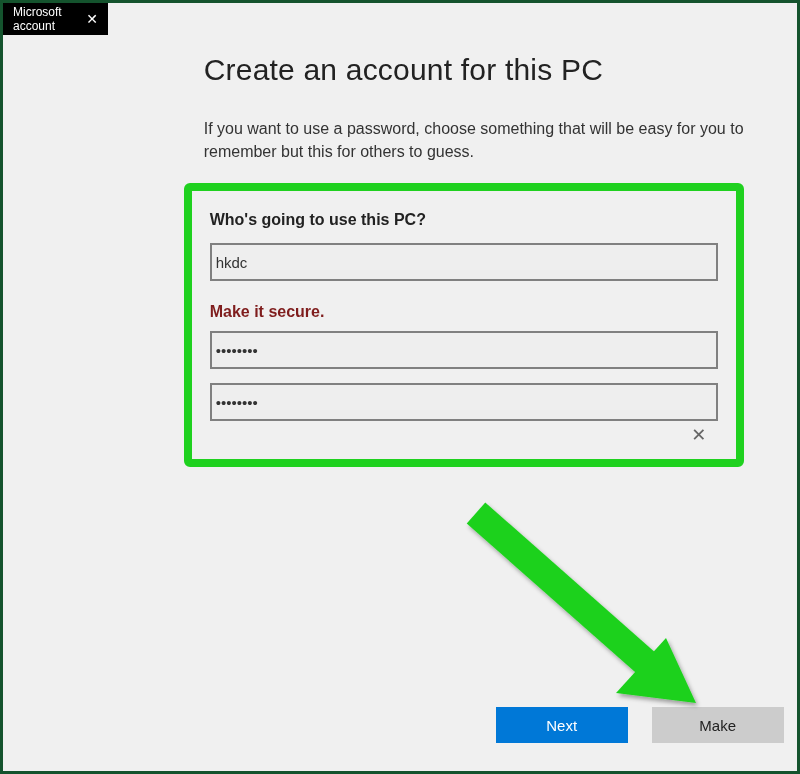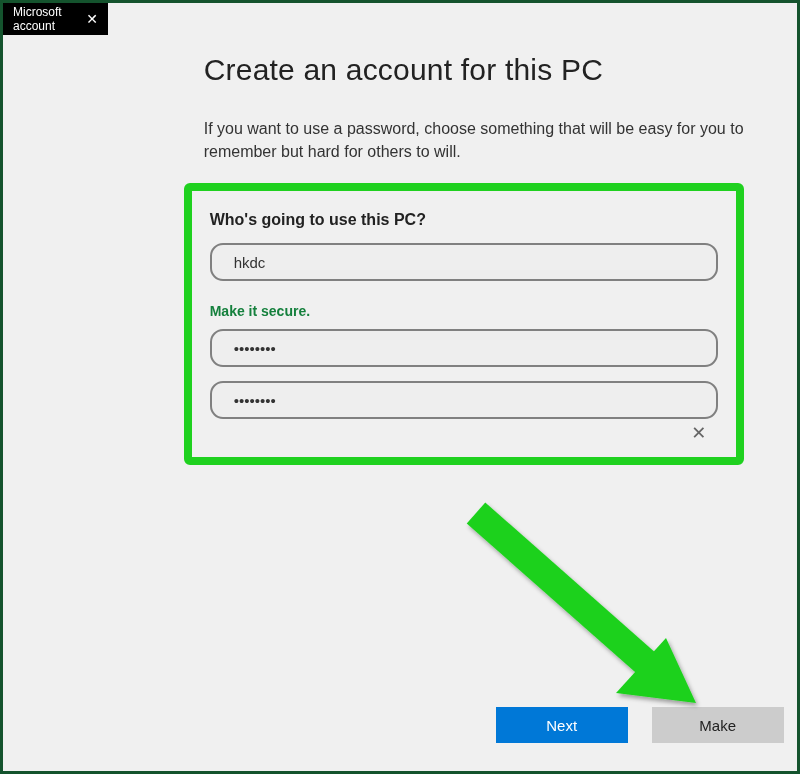--- a/index.html
+++ b/index.html
@@ -67,34 +67,33 @@
       background: #f0f0f0;
     }
     .label1 {
       font-size: 16px;
       color: #222;
       font-weight: 700;
       margin-bottom: 14px;
       margin-top: 2px;
     }
     .label2 {
-      font-size: 14px;
-      color: #15803d;
+      font-size: 16px;
+      color: #7f1d1d;
       font-weight: 600;
       margin-top: 22px;
       margin-bottom: 10px;
     }
     input[type="text"], input[type="password"] {
       width: 100%;
       height: 38px;
       font-size: 15px;
-      padding: 0 22px;
+      padding: 0 4px;
       font-family: inherit;
       outline: none;
-      border-radius: 13px;
     }
     .input-gray {
       background: #eeeeee;
       border: 2px solid #808080;
       color: #333;
     }
     .pw-group input {
       margin-bottom: 14px;
     }
     .input-focused-wrap {
@@ -158,21 +157,21 @@
     <span>Microsoft account</span>
     <div class="close">
       <span>✕</span>
     </div>
   </div>
 
   <div class="content">
 
     <h1 class="heading">Create an account for this PC</h1>
 
-    <p class="description">If you want to use a password, choose something that will be easy for you to remember but hard for others to will.</p>
+    <p class="description">If you want to use a password, choose something that will be easy for you to remember but this for others to guess.</p>
 
     <div class="highlight-box">
 
       <div class="label1">Who's going to use this PC?</div>
       <input type="text" class="input-gray" value="hkdc" style="">
 
       <div class="label2">Make it secure.</div>
 
       <div class="pw-group">
         <input type="text" class="input-gray" value="••••••••" style="">

